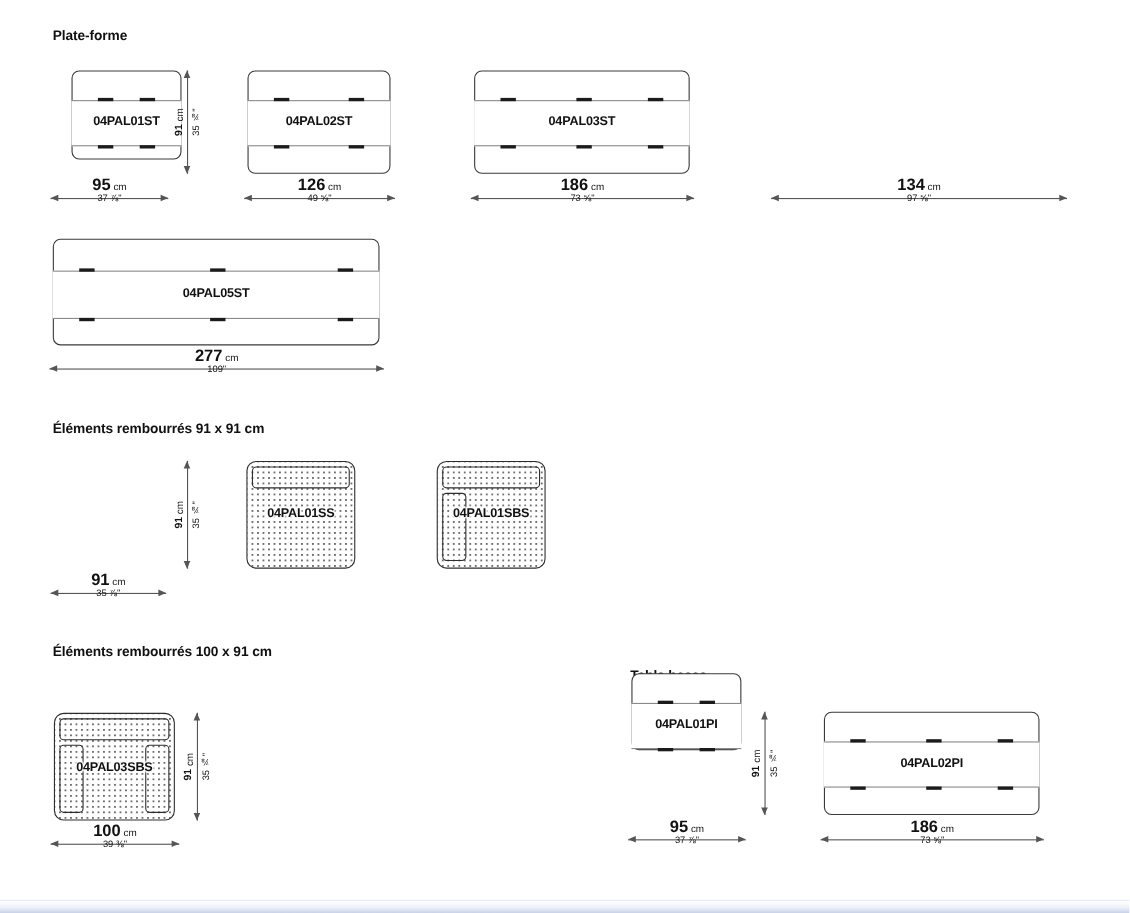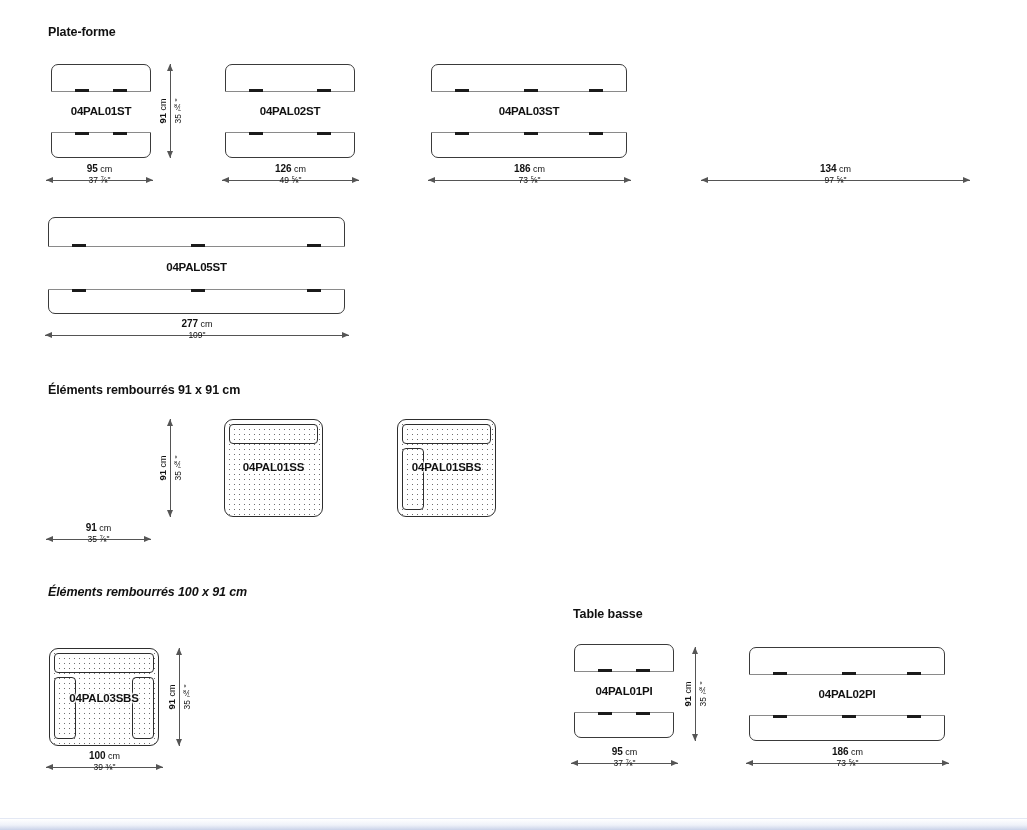--- a/index.html
+++ b/index.html
@@ -113,21 +113,21 @@
   .dim-h .txt {
     position: absolute; left: 0; right: 0; top: -16px;
     text-align: center; white-space: nowrap;
     font-size: 9px; color: #111; line-height: 10px;
   }
   .dim-h .txt2 {
     position: absolute; left: 0; right: 0; top: -5px;
     text-align: center; white-space: nowrap;
     font-size: 8.5px; color: #111; line-height: 10px;
   }
-  .dim-h b { font-size: 10px; }
+  .dim-h b { font-size: 15px; }
 
   .dim-v { position: absolute; width: 1px; }
   .dim-v .line {
     position: absolute; top: 0; bottom: 0; left: 0;
     width: 1px; background: #555;
   }
   .dim-v .ar {
     position: absolute; left: -3.5px;
     width: 0; height: 0;
     border-left: 3.5px solid transparent;
@@ -147,21 +147,21 @@
   .dim-v .vtxt.b { left: 3px;  transform: rotate(180deg) translateY(50%); font-size: 8.5px; }
   .dim-v b { font-size: 9.5px; }
 </style>
 </head>
 <body>
 
 <div id="page">
 
   <div class="section-title" style="left:48px; top:25px;">Plate-forme</div>
 
-  <div class="mod" style="left:51px; top:64px; width:100px; height:94px;">
+  <div class="mod" style="left:65px; top:64px; width:100px; height:81px;">
     <div class="band" style="top:26px; height:42px;">
       <div class="tab t-top" style="left:24px;"></div>
       <div class="tab t-top" style="right:24px;"></div>
       <div class="tab t-bot" style="left:24px;"></div>
       <div class="tab t-bot" style="right:24px;"></div>
     </div>
     <div class="mod-label" style="top:40px;">04PAL01ST</div>
   </div>
   <div class="dim-h" style="left:46px; top:180px; width:107px;">
     <div class="line"></div>
@@ -263,21 +263,21 @@
     <div class="cush-label" style="top:41px;">04PAL01SS</div>
   </div>
 
   <div class="cush" style="left:397px; top:419px; width:99px; height:98px;">
     <div class="inner-line" style="left:4px; right:4px; top:4px; height:20px;"></div>
     <div class="inner-line" style="left:4px; top:28px; width:22px; bottom:6px;"></div>
     <div class="cush-label" style="top:41px;">04PAL01SBS</div>
   </div>
 
 
-  <div class="section-title" style="left:48px; top:585px;font-style:italic;">Éléments rembourrés 100 x 91 cm</div>
+  <div class="section-title" style="left:48px; top:585px;">Éléments rembourrés 100 x 91 cm</div>
 
   <div class="cush" style="left:49px; top:648px; width:110px; height:98px;">
     <div class="inner-line" style="left:4px; right:4px; top:4px; height:20px;"></div>
     <div class="inner-line" style="left:4px; top:28px; width:22px; bottom:6px;"></div>
     <div class="inner-line" style="right:4px; top:28px; width:22px; bottom:6px;"></div>
     <div class="cush-label" style="top:43px;">04PAL03SBS</div>
   </div>
   <div class="dim-h" style="left:46px; top:767px; width:117px;">
     <div class="line"></div>
     <div class="ar l"></div>
@@ -288,21 +288,21 @@
   <div class="dim-v" style="left:179px; top:648px; height:98px;">
     <div class="line"></div>
     <div class="ar t"></div>
     <div class="ar b"></div>
     <div class="vtxt a"><b>91</b> <span>cm</span></div>
     <div class="vtxt b">35 ⅞"</div>
   </div>
 
   <div class="section-title" style="left:573px; top:607px;">Table basse</div>
 
-  <div class="mod" style="left:574px; top:644px; width:100px; height:94px;">
+  <div class="mod" style="left:574px; top:612px; width:100px; height:70px;">
     <div class="band" style="top:26px; height:42px;">
       <div class="tab t-top" style="left:24px;"></div>
       <div class="tab t-top" style="right:24px;"></div>
       <div class="tab t-bot" style="left:24px;"></div>
       <div class="tab t-bot" style="right:24px;"></div>
     </div>
     <div class="mod-label" style="top:40px;">04PAL01PI</div>
   </div>
   <div class="dim-h" style="left:571px; top:763px; width:107px;">
     <div class="line"></div>

